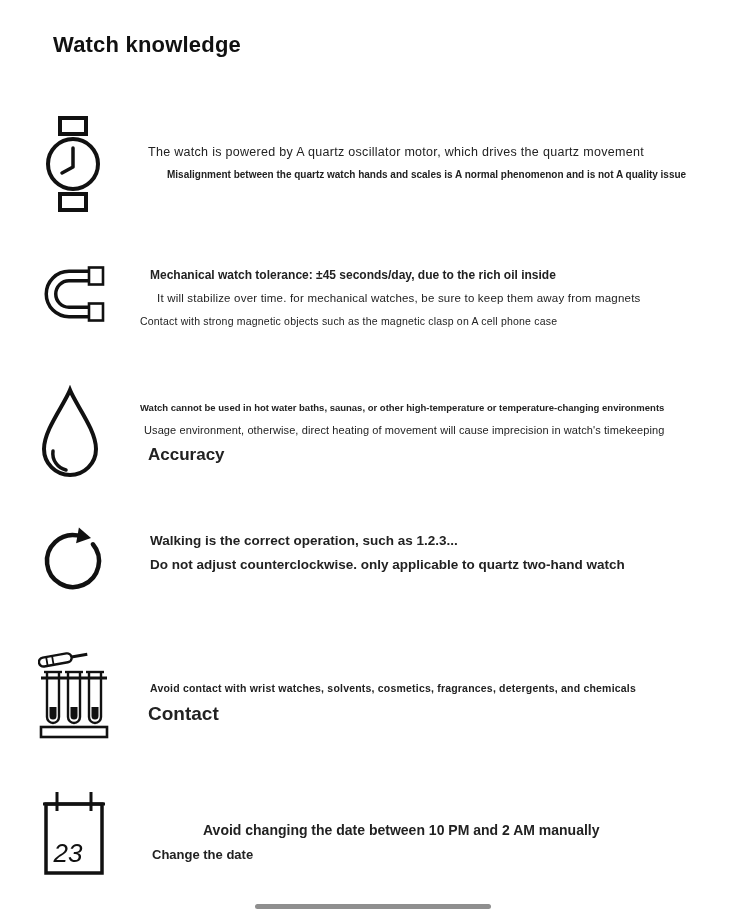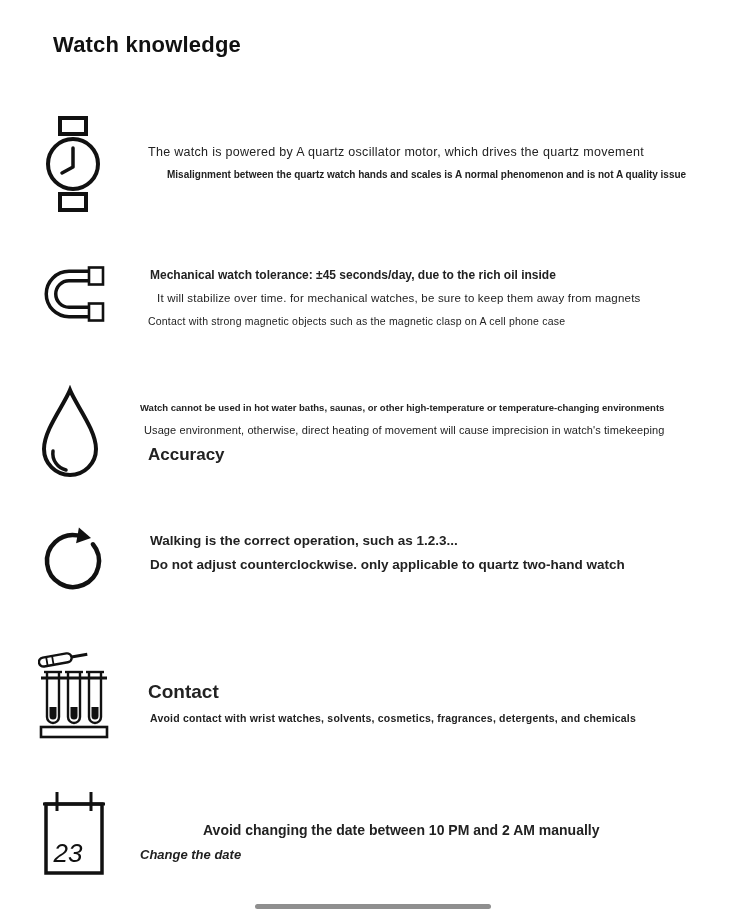--- a/index.html
+++ b/index.html
@@ -28,31 +28,31 @@
   .i-s4{left:42px;top:0}   .i-s5{left:38px;top:4px} .i-s6{left:42px;top:4px}
   
   .t-s1{padding-top:27px} .t-s2{padding-top:2px}  .t-s3{padding-top:14px}
   .t-s4{padding-top:6px}  .t-s5{padding-top:36px} .t-s6{padding-top:32px}
 
   
   .s1l1{font-size:10px;  font-weight:700; margin-left:27px; line-height:22px;}
   .s1l2{font-size:12.5px;                 margin-left:8px;  line-height:24px; letter-spacing:.3px;}
   .s2l1{font-size:12px;font-weight:700; margin-left:10px; line-height:24px;}
   .s2l2{font-size:11.5px;                 margin-left:17px; line-height:23px; letter-spacing:.2px;}
-  .s2l3{font-size:10.5px;                 margin-left:8px;  line-height:22px; letter-spacing:.2px;}
+  .s2l3{font-size:10.5px;                  line-height:22px; letter-spacing:.2px;}
   .s3l1{font-size:9.5px; font-weight:700; margin-left:0;    line-height:22px;}
   .s3l2{font-size:11px;                   margin-left:4px;  line-height:23px; letter-spacing:.1px;}
   .s3l3{font-size:17px;  font-weight:700; margin-left:8px;  line-height:26px;}
   .s4l1{font-size:13.5px;font-weight:700; margin-left:63px; line-height:24px;}
   .s4l2{font-size:13.5px;font-weight:700; margin-left:10px; line-height:24px;}
   .s4l3{font-size:13.5px;font-weight:700; margin-left:10px; line-height:24px;}
   .s5l1{font-size:10.5px;font-weight:700; margin-left:10px; line-height:22px; letter-spacing:.2px;}
   .s5l2{font-size:19px;  font-weight:700; margin-left:8px;  line-height:30px;}
   .s6l1{font-size:14px;  font-weight:700; margin-left:63px; line-height:24px;}
-  .s6l2{font-size:13px;  font-weight:700; margin-left:0;    line-height:25px;font-style:italic;}
+  .s6l2{font-size:13px;  font-weight:700; margin-left:12px;    line-height:25px;}
 
   svg { display:block; }
   svg text { font-family:"Liberation Sans","DejaVu Sans",sans-serif; }
 
   .bottom-bar {
     position:absolute; left:255px; bottom:0; width:236px; height:5px;
     background:#8f8f8f; border-radius:3px;
   }
 </style>
 </head>
@@ -142,22 +142,22 @@
         </g>
         <g stroke="#111" transform="translate(42,0)">
           <line x1="6" y1="27" x2="24" y2="27" stroke-width="2.4"></line>
           <path d="M9 27 V72 A6 6 0 0 0 21 72 V27" stroke-width="2.4"></path>
           <path d="M11.5 62 V71 A3.5 3.5 0 0 0 18.5 71 V62 Z" fill="#111" stroke="none"></path>
         </g>
         <rect x="3" y="82" width="66" height="10" stroke="#111" stroke-width="2.6"></rect>
       </svg>
     </div>
     <div class="txt t-s5">
+      <div class="line s5l1">Avoid contact with wrist watches, solvents, cosmetics, fragrances, detergents, and chemicals</div>
       <div class="line s5l2">Contact</div>
-      <div class="line s5l1">Avoid contact with wrist watches, solvents, cosmetics, fragrances, detergents, and chemicals</div>
     </div>
   </section>
 
   <section class="row s6">
     <div class="icon i-s6">
       <svg width="64" height="87" viewBox="0 0 64 87" fill="none">
         <line x1="1" y1="14" x2="63" y2="14" stroke="#111" stroke-width="3"></line>
         <line x1="15" y1="2" x2="15" y2="21" stroke="#111" stroke-width="3"></line>
         <line x1="49" y1="2" x2="49" y2="21" stroke="#111" stroke-width="3"></line>
         <rect x="4" y="14" width="56" height="69" stroke="#111" stroke-width="3.5"></rect>

